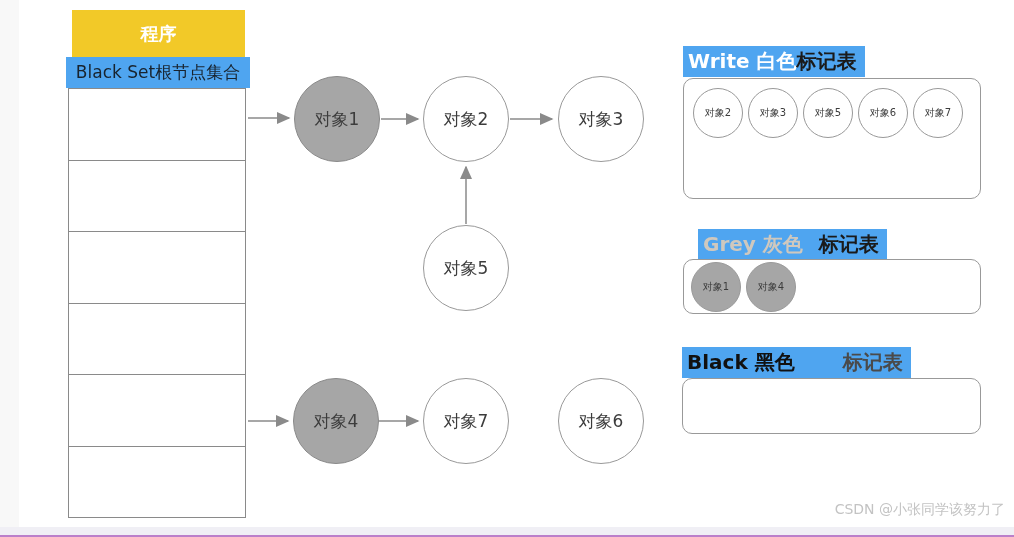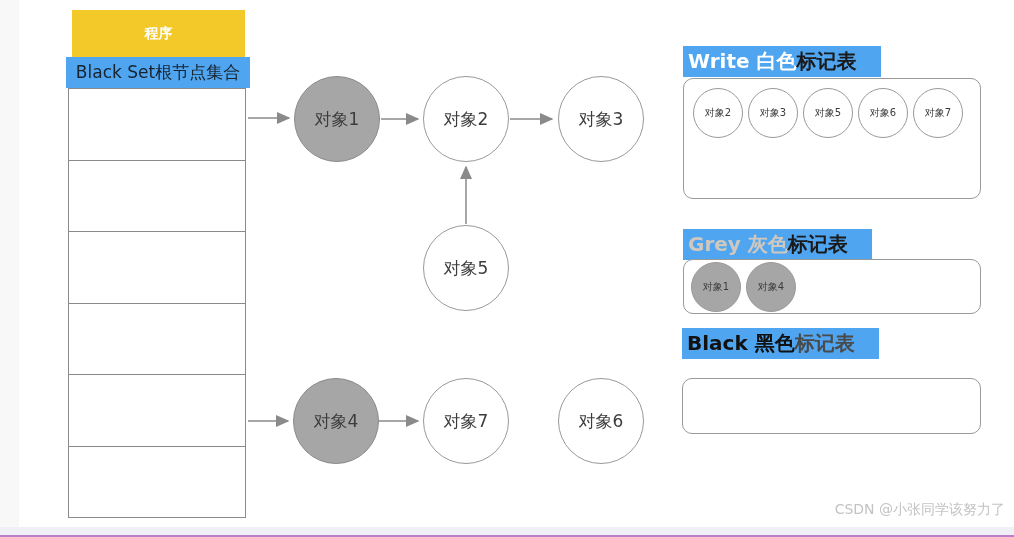--- a/index.html
+++ b/index.html
@@ -14,21 +14,21 @@
     overflow:hidden;
   }
   .left-strip{
     position:absolute;left:0;top:0;width:19px;height:537px;
     background:#f8f8f8;
   }
   
   .stack-header{
     position:absolute;left:72px;top:10px;width:173px;height:47px;
     background:#F2C928;
-    color:#ffffff;font-weight:bold;font-size:14px;
+    color:#ffffff;font-weight:bold;font-size:18px;
     display:flex;align-items:center;justify-content:center;
   }
   .stack-subheader{
     position:absolute;left:66px;top:57px;width:184px;height:31px;
     background:#4FA5F0;
     color:#18232e;font-size:17px;
     display:flex;align-items:center;justify-content:center;
     white-space:nowrap;
   }
   .stack-body{
@@ -49,21 +49,21 @@
     box-sizing:border-box;
     display:flex;align-items:center;justify-content:center;
   }
   .node.fill-grey{background:#A6A6A6;border-color:#8a8a8a;}
   .node-label{font-size:17px;color:#3c3c3c;}
   
   .panel-header{
     position:absolute;height:31px;
     background:#4FA5F0;
     display:flex;align-items:center;
-    padding:0 24px 0 5px;
+    padding:0 8px 0 5px;
     font-size:20px;font-weight:bold;white-space:nowrap;
   }
   .hl-white{color:#ffffff;}
   .hl-grey{color:#cfc8be;}
   .hl-black{color:#111111;}
   .suffix-dark{color:#1a1a1a;}
   .suffix-mid{color:#4a4a4a;}
   .panel-box{
     position:absolute;
     border:1.5px solid #999999;border-radius:10px;
@@ -157,33 +157,33 @@
   <div class="mini-node" style="left:803px;top:88px;">
       <span>对象5</span>
     </div>
   <div class="mini-node" style="left:858px;top:88px;">
       <span>对象6</span>
     </div>
   <div class="mini-node" style="left:913px;top:88px;">
       <span>对象7</span>
     </div>
 
-  <div class="panel-header" style="left:683px;top:229px;">
+  <div class="panel-header" style="left:698px;top:229px;gap:16px;">
     <span class="hl-grey">Grey 灰色</span>
       <span class="suffix-dark">标记表</span>
   </div>
   <div class="panel-box" style="left:683px;top:259px;width:298px;height:55px;"></div>
   <div class="mini-node fill-grey" style="left:691px;top:262px;">
       <span>对象1</span>
     </div>
   <div class="mini-node fill-grey" style="left:746px;top:262px;">
       <span>对象4</span>
     </div>
 
-  <div class="panel-header" style="left:682px;top:328px;">
+  <div class="panel-header" style="left:682px;top:347px;gap:48px;">
     <span class="hl-black">Black 黑色</span>
       <span class="suffix-mid">标记表</span>
   </div>
   <div class="panel-box" style="left:682px;top:378px;width:299px;height:56px;"></div>
 
   <div class="watermark">CSDN @小张同学该努力了</div>
   <div class="bottom-bar"></div>
 
 </div>
 

